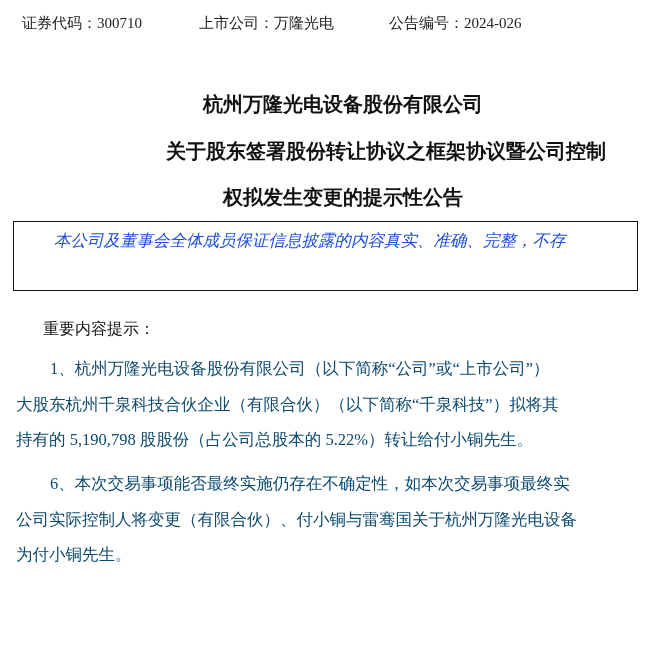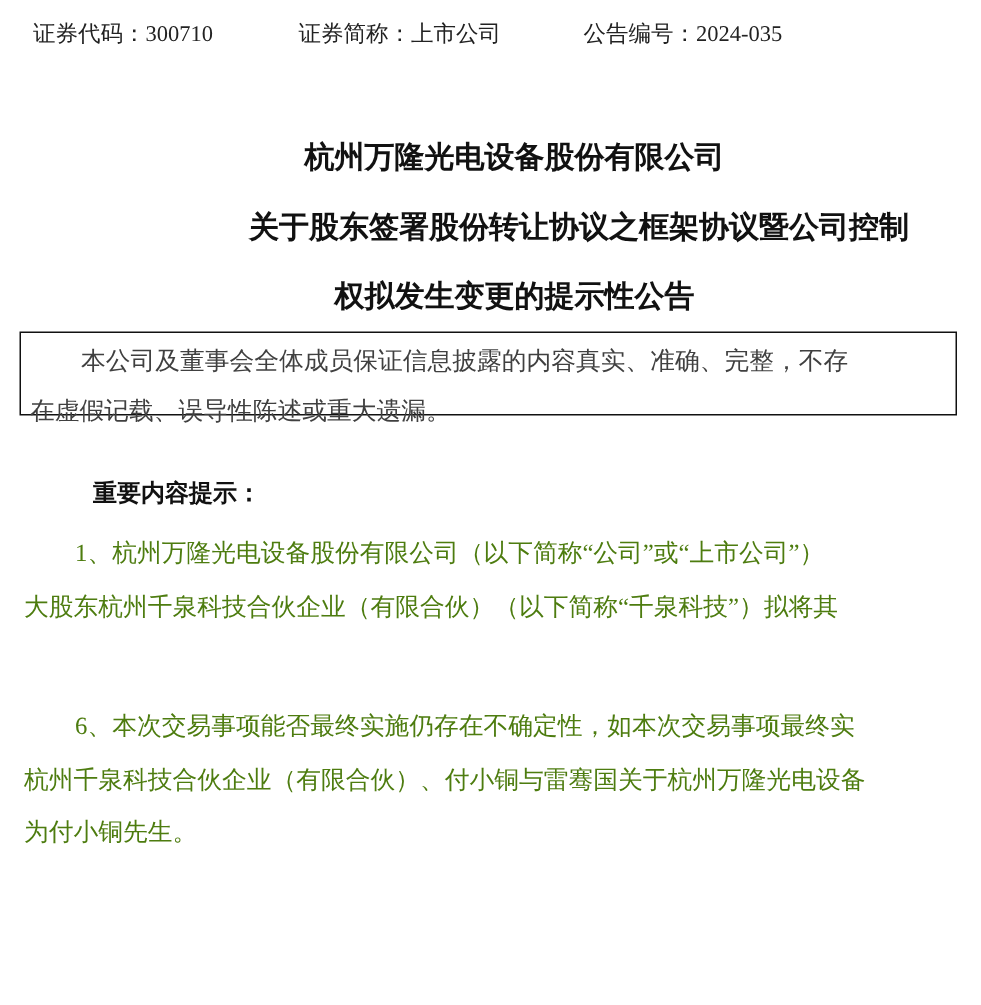--- a/index.html
+++ b/index.html
@@ -44,77 +44,78 @@
     }
     .t1 { top: 88px; }
     .t2 { top: 135px; padding-left: 43px; }
     .t3 { top: 181px; }
 
     .notice-box {
       position: absolute;
       left: 13px;
       top: 221px;
       width: 625px;
-      height: 56px;
+      height: 70px;
       border: 1.5px solid #111;
       box-sizing: border-box;
       font-size: 16.5px;
       line-height: 33px;
       padding: 2px 0 0 6px;
-      color: #404040;
+      color: #1d4ed8;
+      font-style: italic;
     }
     .notice-box p { margin: 0; white-space: nowrap; }
     .indent { padding-left: 34px; }
 
     .section-heading {
       position: absolute;
-      left: 62px;
+      left: 43px;
       top: 316px;
       font-family: "DejaVu Serif", "Liberation Serif", serif;
-      font-weight: bold;
+      font-weight: normal;
       font-size: 16px;
       line-height: 26px;
       color: #111;
     }
 
     .para {
       position: absolute;
       left: 16px;
       width: 625px;
       font-size: 16.5px;
       line-height: 35.5px;
-      color: #4d7c0f;
+      color: #0c4a6e;
     }
     .para .line { display: block; white-space: nowrap; }
     .para .line.first { padding-left: 34px; }
     .p1 { top: 351px; }
     .p2 { top: 466px; }
   </style>
 </head>
 <body>
 
 <div class="header-row">
   <span class="h-code">证券代码：300710</span>
-  <span class="h-abbr">证券简称：上市公司</span>
-  <span class="h-num">公告编号：2024-035</span>
+  <span class="h-abbr">上市公司：万隆光电</span>
+  <span class="h-num">公告编号：2024-026</span>
 </div>
 
 <div class="title t1">杭州万隆光电设备股份有限公司</div>
 <div class="title t2">关于股东签署股份转让协议之框架协议暨公司控制</div>
 <div class="title t3">权拟发生变更的提示性公告</div>
 
 <div class="notice-box">
   <p class="indent">本公司及董事会全体成员保证信息披露的内容真实、准确、完整，不存</p>
-  <p>在虚假记载、误导性陈述或重大遗漏。</p>
 </div>
 
 <div class="section-heading">重要内容提示：</div>
 
 <div class="para p1">
   <span class="line first">1、杭州万隆光电设备股份有限公司（以下简称“公司”或“上市公司”）</span>
   <span class="line">大股东杭州千泉科技合伙企业（有限合伙）（以下简称“千泉科技”）拟将其</span>
+  <span class="line">持有的 5,190,798 股股份（占公司总股本的 5.22%）转让给付小铜先生。</span>
 </div>
 
 <div class="para p2">
   <span class="line first">6、本次交易事项能否最终实施仍存在不确定性，如本次交易事项最终实</span>
-  <span class="line">杭州千泉科技合伙企业（有限合伙）、付小铜与雷骞国关于杭州万隆光电设备</span>
+  <span class="line">公司实际控制人将变更（有限合伙）、付小铜与雷骞国关于杭州万隆光电设备</span>
   <span class="line">为付小铜先生。</span>
 </div>
 
 </body></html>

